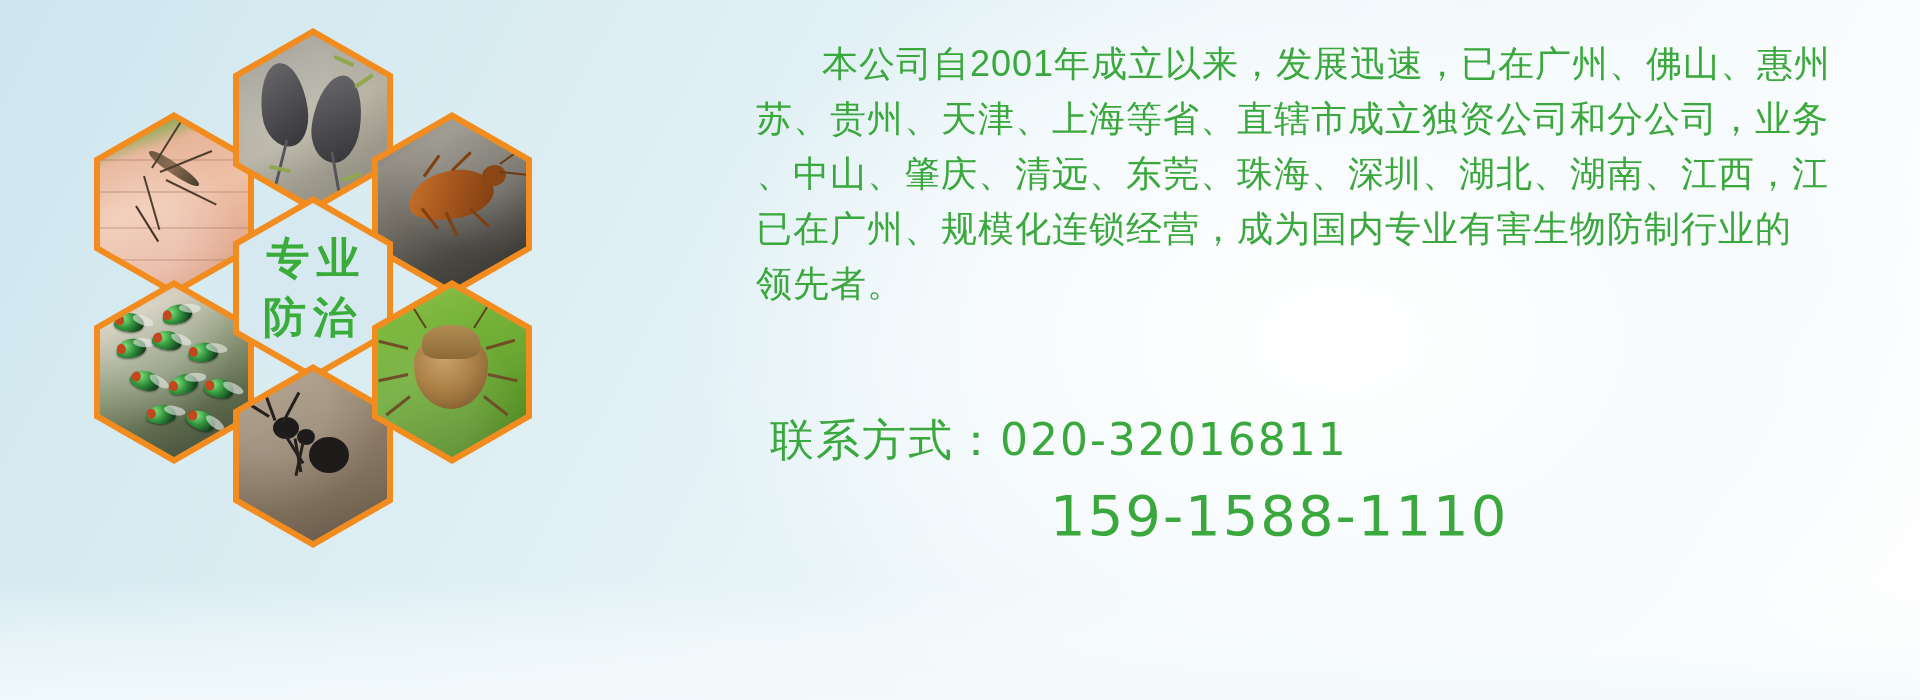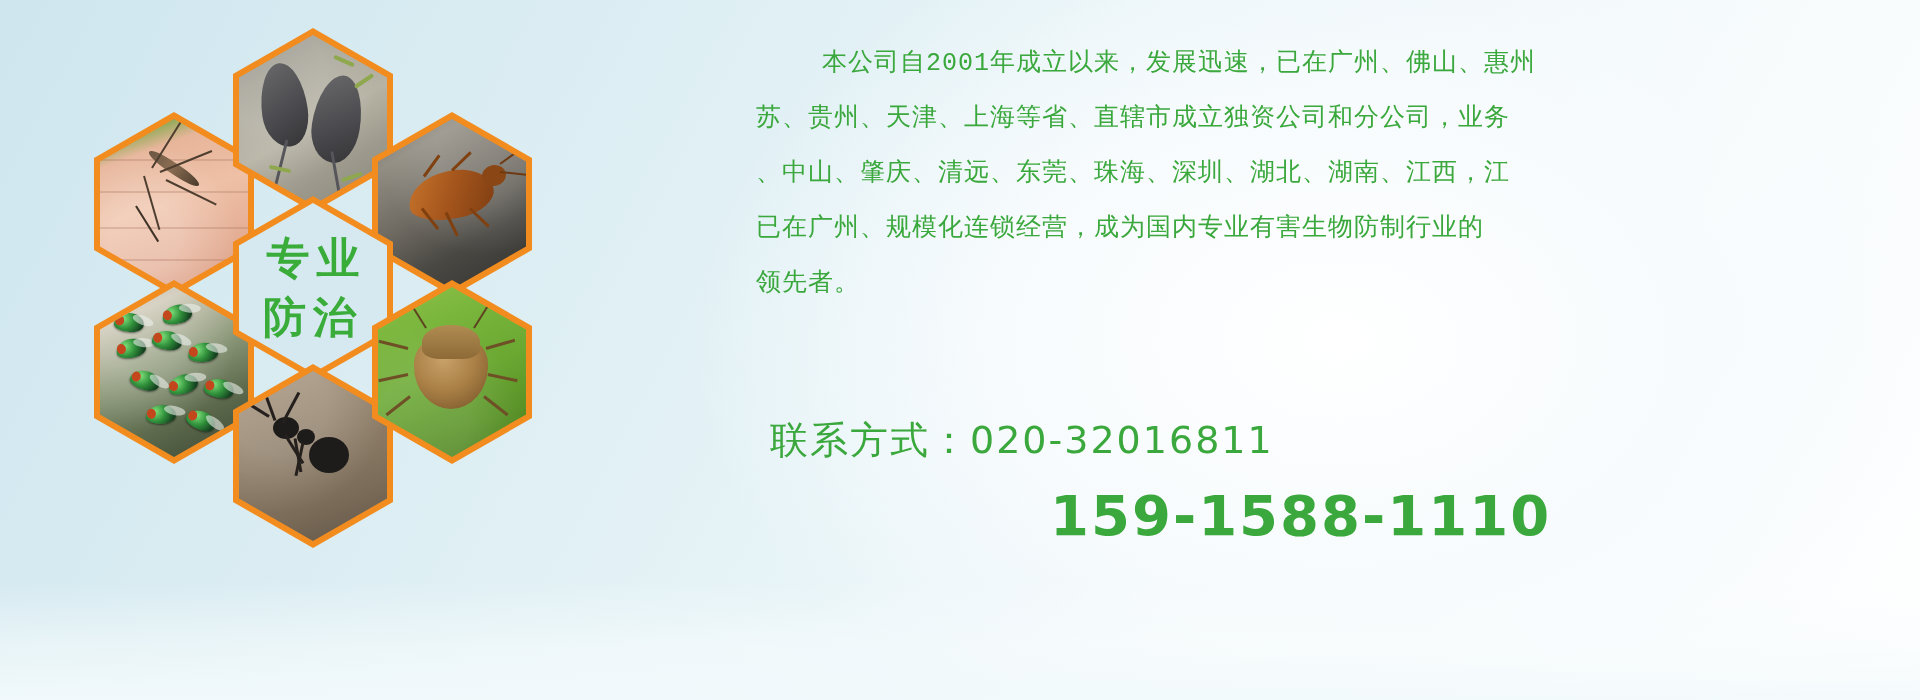--- a/index.html
+++ b/index.html
@@ -225,50 +225,49 @@
 
   
   .copy {
     position: absolute;
     left: 756px;
     top: 36px;
     width: 1090px;
   }
   .para {
     color: #3aa83c;
-    font-size: 25px;
+    font-size: 36px;
     line-height: 55px;
     letter-spacing: 1px;
-    font-family: Liberation Mono, monospace;
+    font-family: Liberation Sans, sans-serif;
     font-weight: 500;
   }
   .para .ln { display: block; white-space: nowrap; }
   .para .ln.first { text-indent: 66px; }
 
   .contact {
     position: absolute;
     left: 770px;
     top: 402px;
     color: #3aa83c;
     font-family: "DejaVu Sans", "Liberation Sans", sans-serif;
     font-weight: 400;
   }
   .contact .c-line1 {
-    font-size: 38px;
+    font-size: 44px;
     line-height: 76px;
     letter-spacing: 2px;
     white-space: nowrap;
   }
   .contact .c-line2 {
     font-size: 56px;
     line-height: 76px;
     letter-spacing: 2px;
     white-space: nowrap;
     padding-left: 280px;
-    font-weight: bold;
   }
 </style>
 </head>
 <body>
 
 <div id="banner">
 
   <div class="hex-cluster">
 
     <div class="hex h-mosquito">

